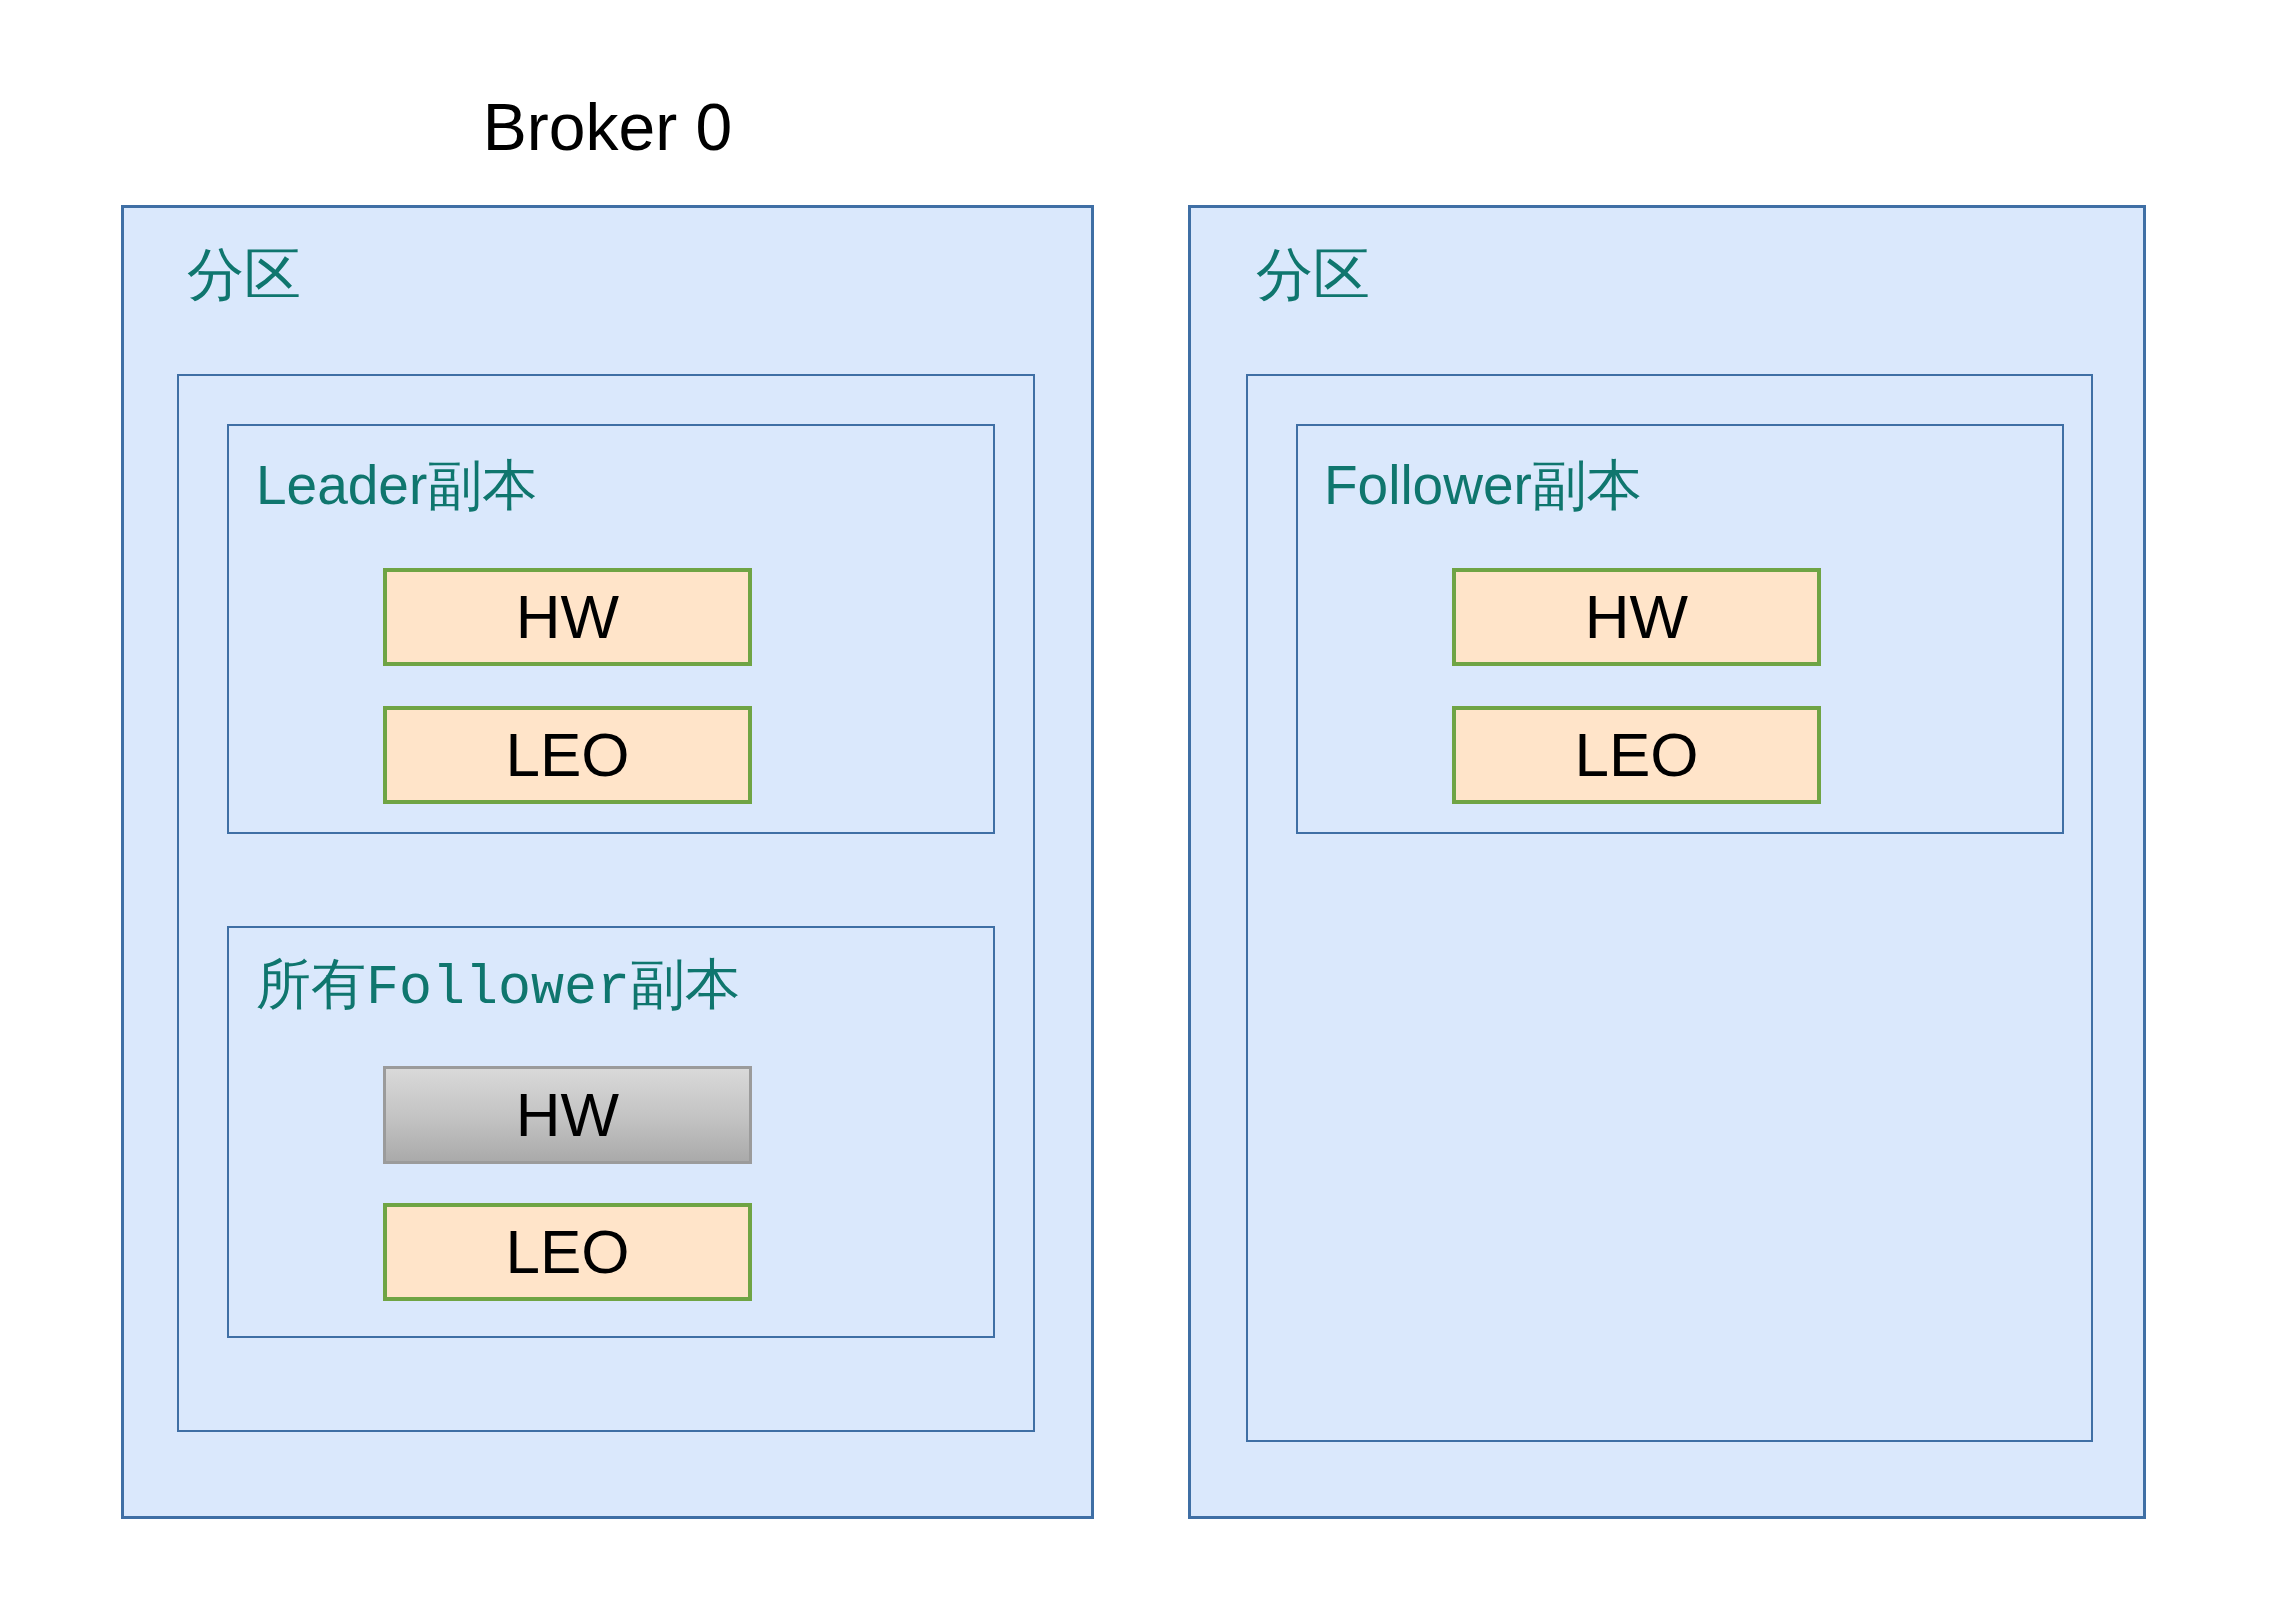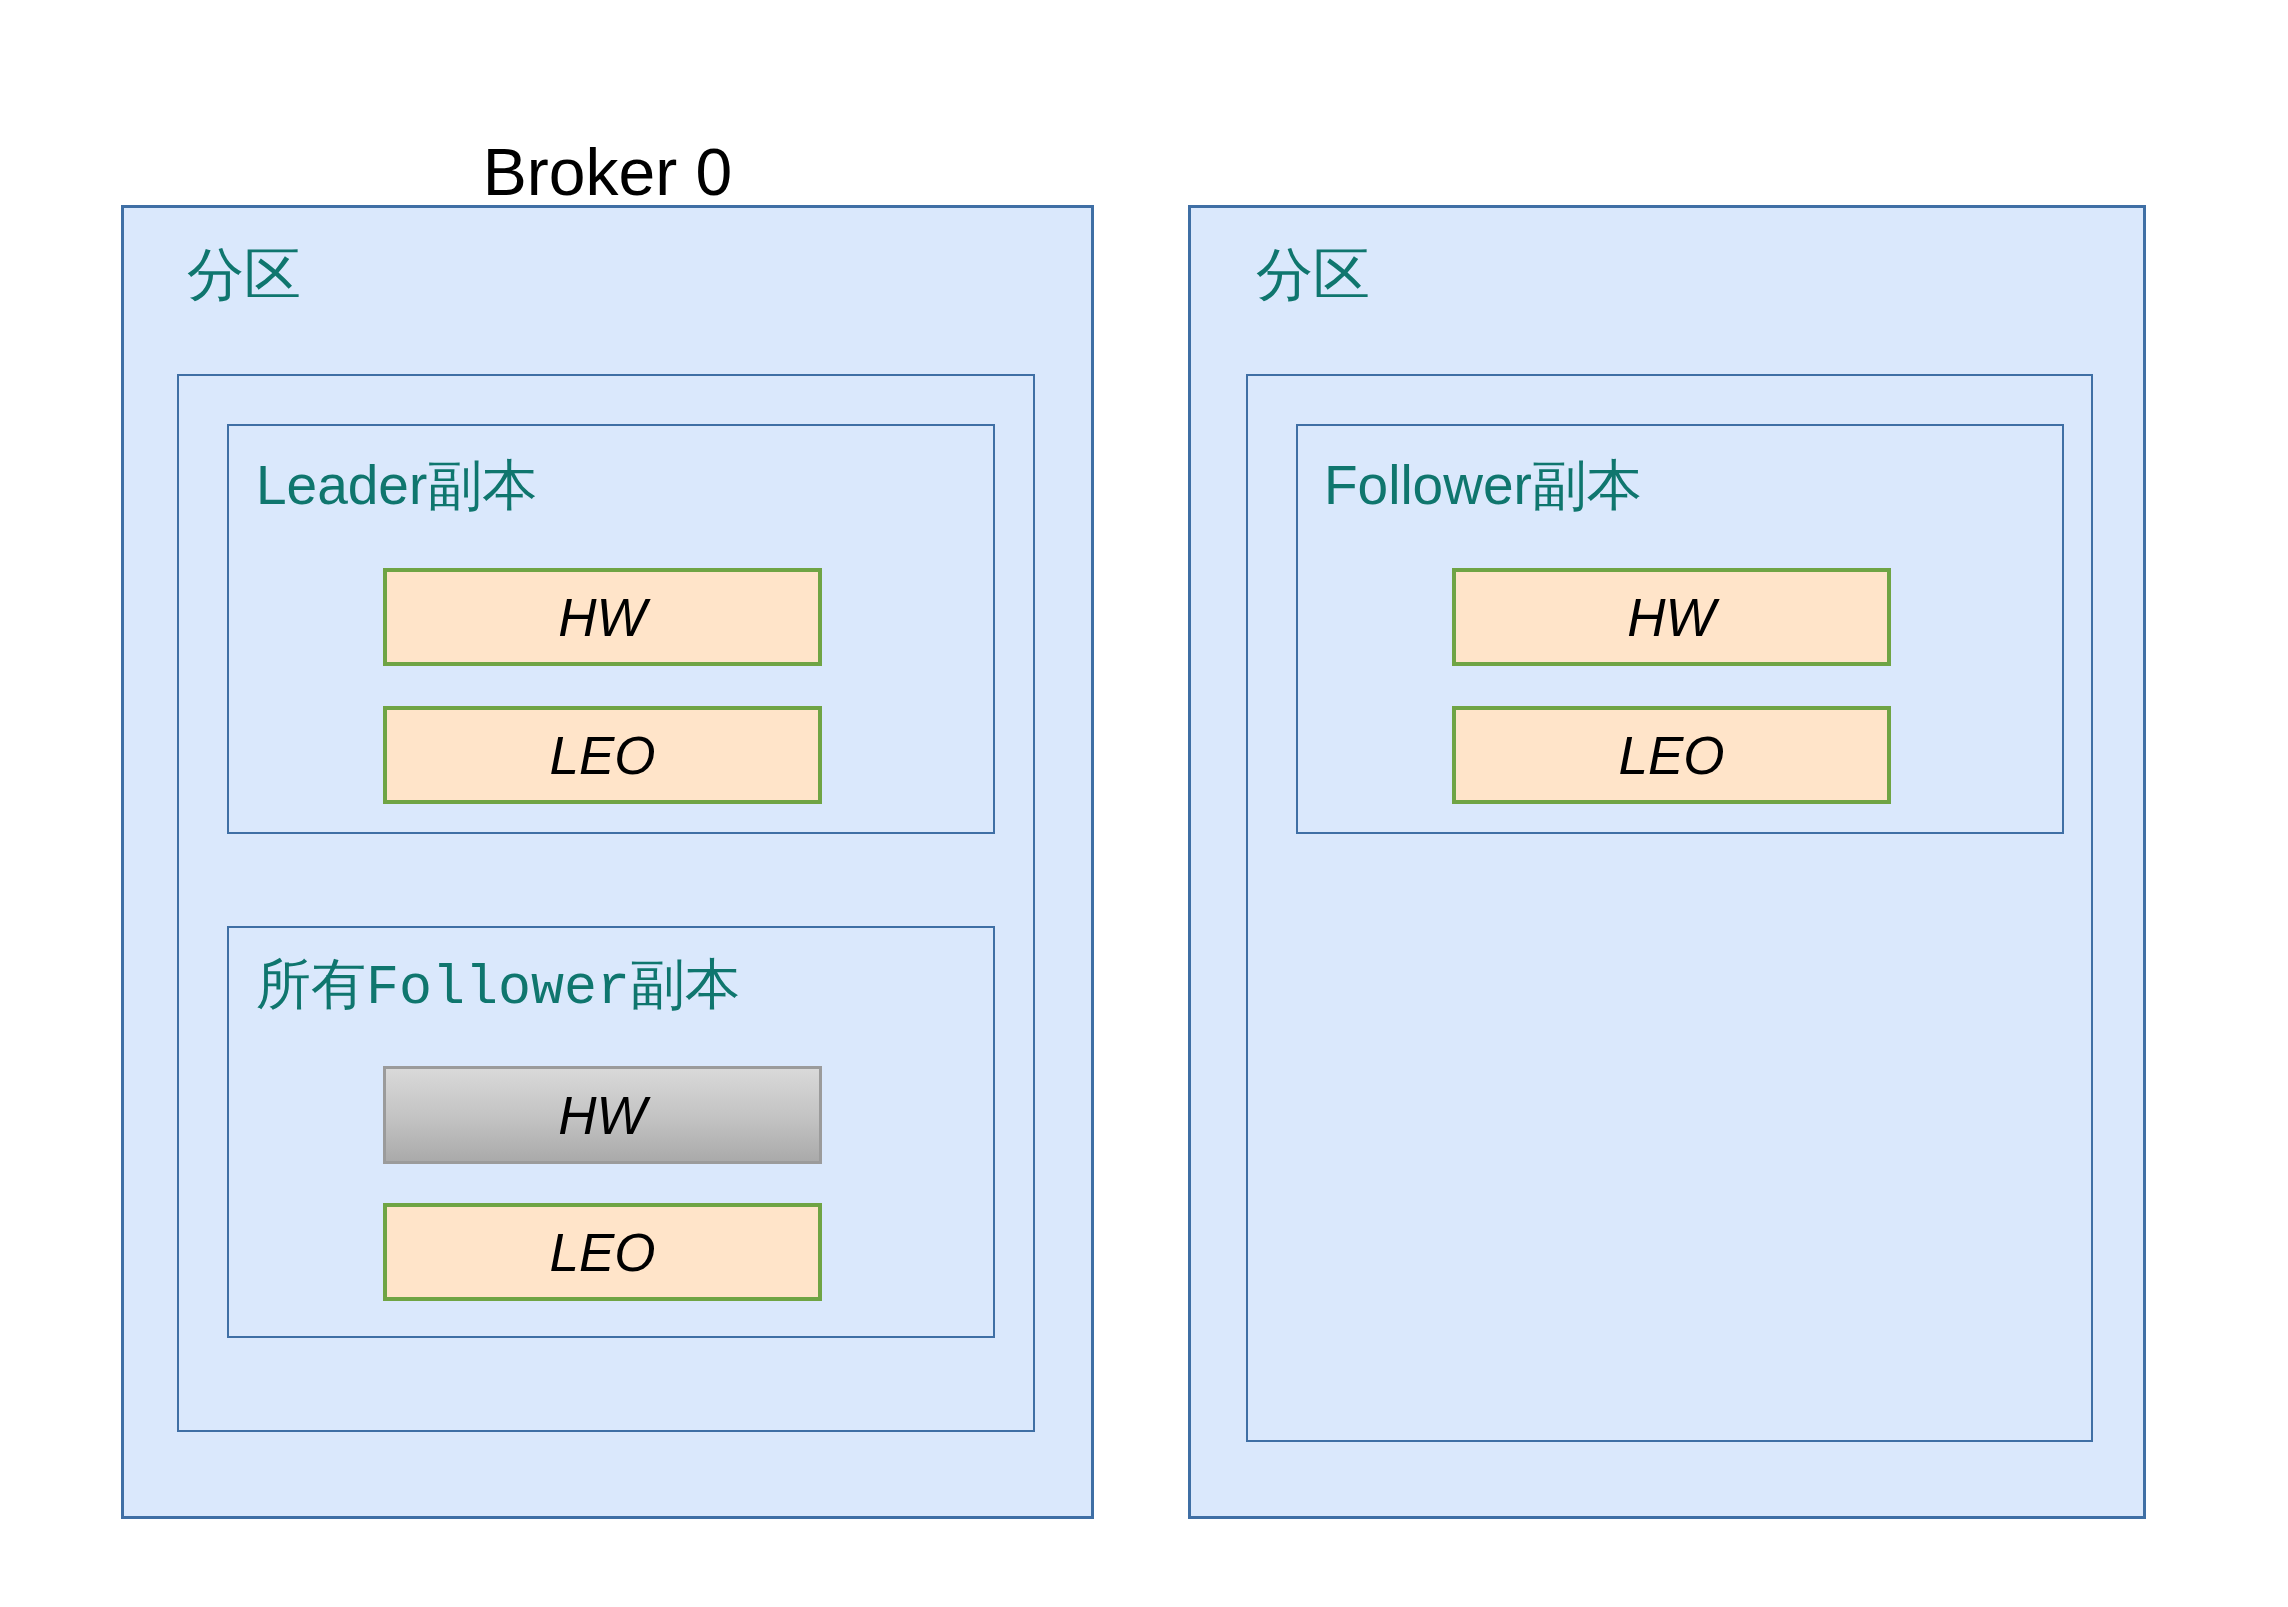--- a/index.html
+++ b/index.html
@@ -23,21 +23,21 @@
   
   .broker-title {
     position: absolute;
     text-align: center;
     font-size: 66px;
     line-height: 1;
     color: #000000;
     white-space: nowrap;
     letter-spacing: 0px;
   }
-  #broker0-title { left: 121px; top: 94px; width: 973px; margin-top: 45px; }
+  #broker0-title { left: 121px; top: 94px; width: 973px; }
   #broker1-title { left: 1188px; top: 94px; width: 958px; }
 
   
   .blue-box {
     position: absolute;
     background: #dae8fc;
     border: 2.9px solid #3f6fa5;
     box-sizing: border-box;
   }
   .blue-box.outer { border-width: 3.9px; }
@@ -71,29 +71,28 @@
   #broker1-follower-replica-box{ left: 1296px; top: 424px;  width: 768px; height: 410px; }
 
   #leader-replica-label           { left: 256px;  top: 458px; }
   #all-followers-label            { left: 256px;  top: 961px; font-family: Liberation Mono, monospace; }
   #broker1-follower-replica-label { left: 1324px; top: 458px; }
 
   
   .chip {
     position: absolute;
     box-sizing: border-box;
-    width: 439px;
+    width: 369px;
     height: 98px;
     display: flex;
     align-items: center;
     justify-content: center;
-    font-size: 53px;
+    font-size: 62px;
     line-height: 1;
     color: #000000;
-    font-style: italic;
   }
   .chip.orange {
     background: #ffe4c9;
     border: 4.9px solid #6fa444;
   }
   .chip.gray {
     background: linear-gradient(to bottom, #d9d9d9 0%, #c2c2c2 55%, #aaaaaa 100%);
     border: 3.9px solid #9b9b9b;
   }
 

